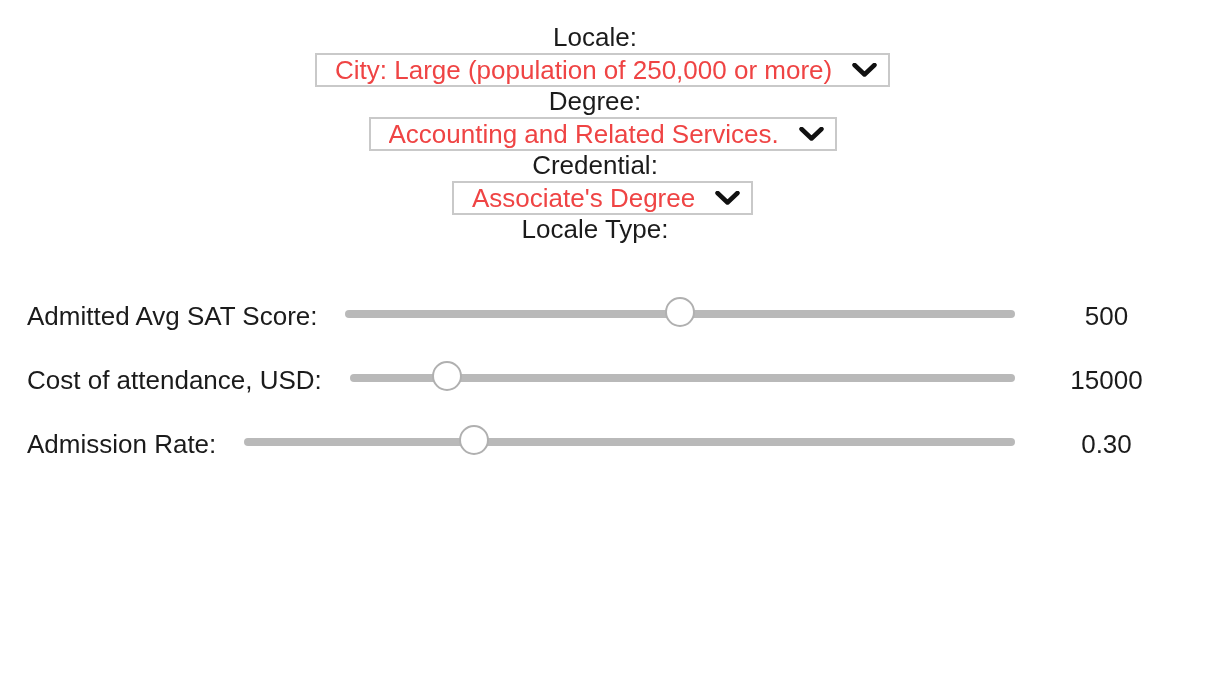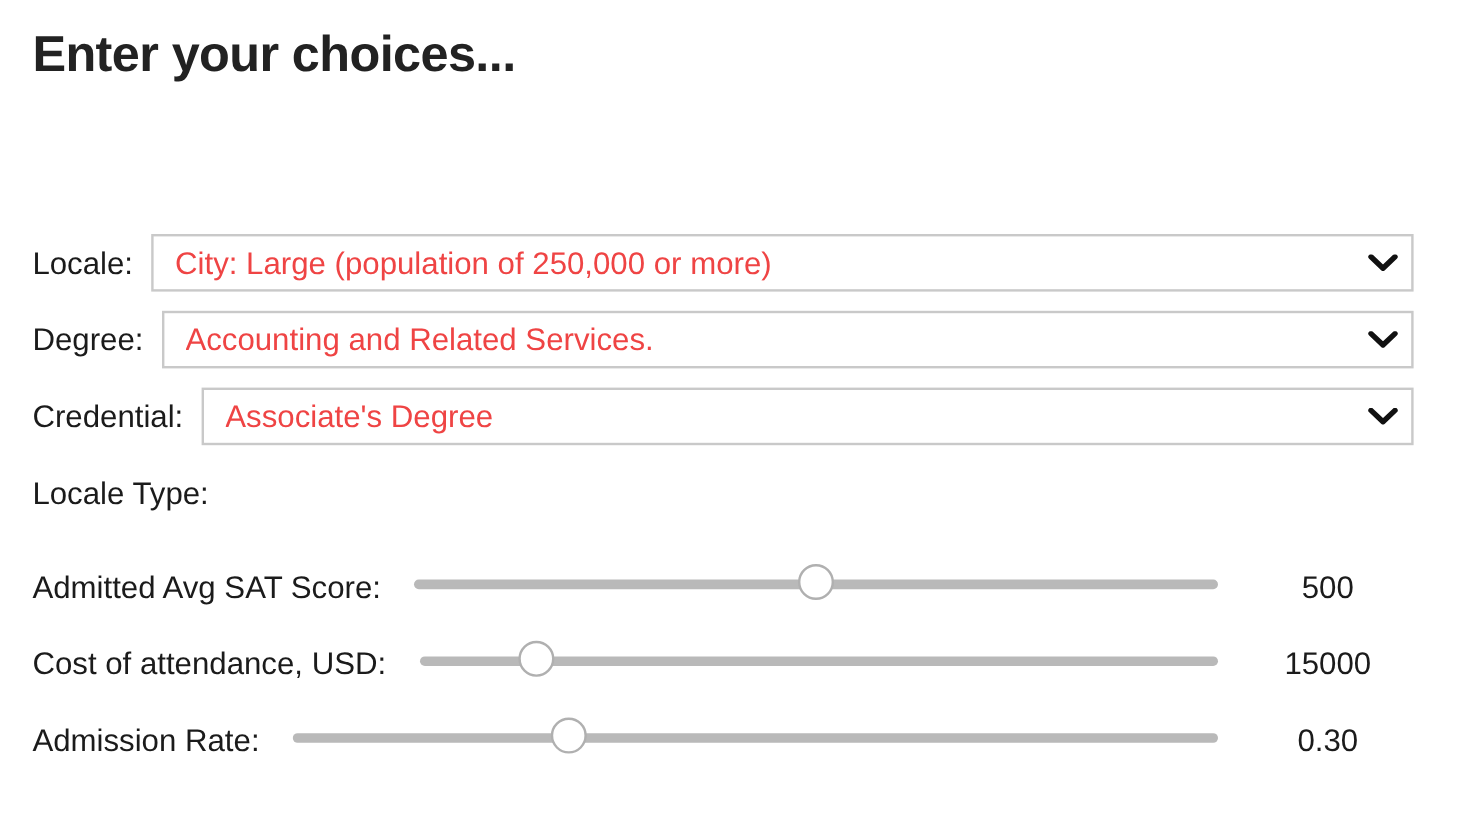--- a/index.html
+++ b/index.html
@@ -20,20 +20,21 @@
     color: #222222;
     letter-spacing: -0.5px;
   }
 
   
   .select-row {
     display: flex;
     align-items: center;
     height: 48px;
     margin-bottom: 16px;
+    flex-direction: column;
   }
   .select-row .row-label {
     font-size: 26px;
     margin-right: 15px;
     white-space: nowrap;
     color: #1b1b1b;
   }
   .select-wrap { position: relative; flex: 1; height: 48px; }
   select {
     width: 100%; height: 100%;
@@ -105,21 +106,20 @@
     text-align: center;
     font-size: 26px;
     color: #1b1b1b;
   }
 </style>
 </head>
 <body>
 
 <div class="page">
 
-  <h1 class="page-title">Enter your choices...</h1>
 
   <div class="form">
 
     <div class="select-row">
       <span class="row-label">Locale:</span>
       <span class="select-wrap">
         <select>
           <option selected="">City: Large (population of 250,000 or more)</option>
         </select>
         <svg class="chevron" width="25" height="14" viewBox="0 0 25 14">

